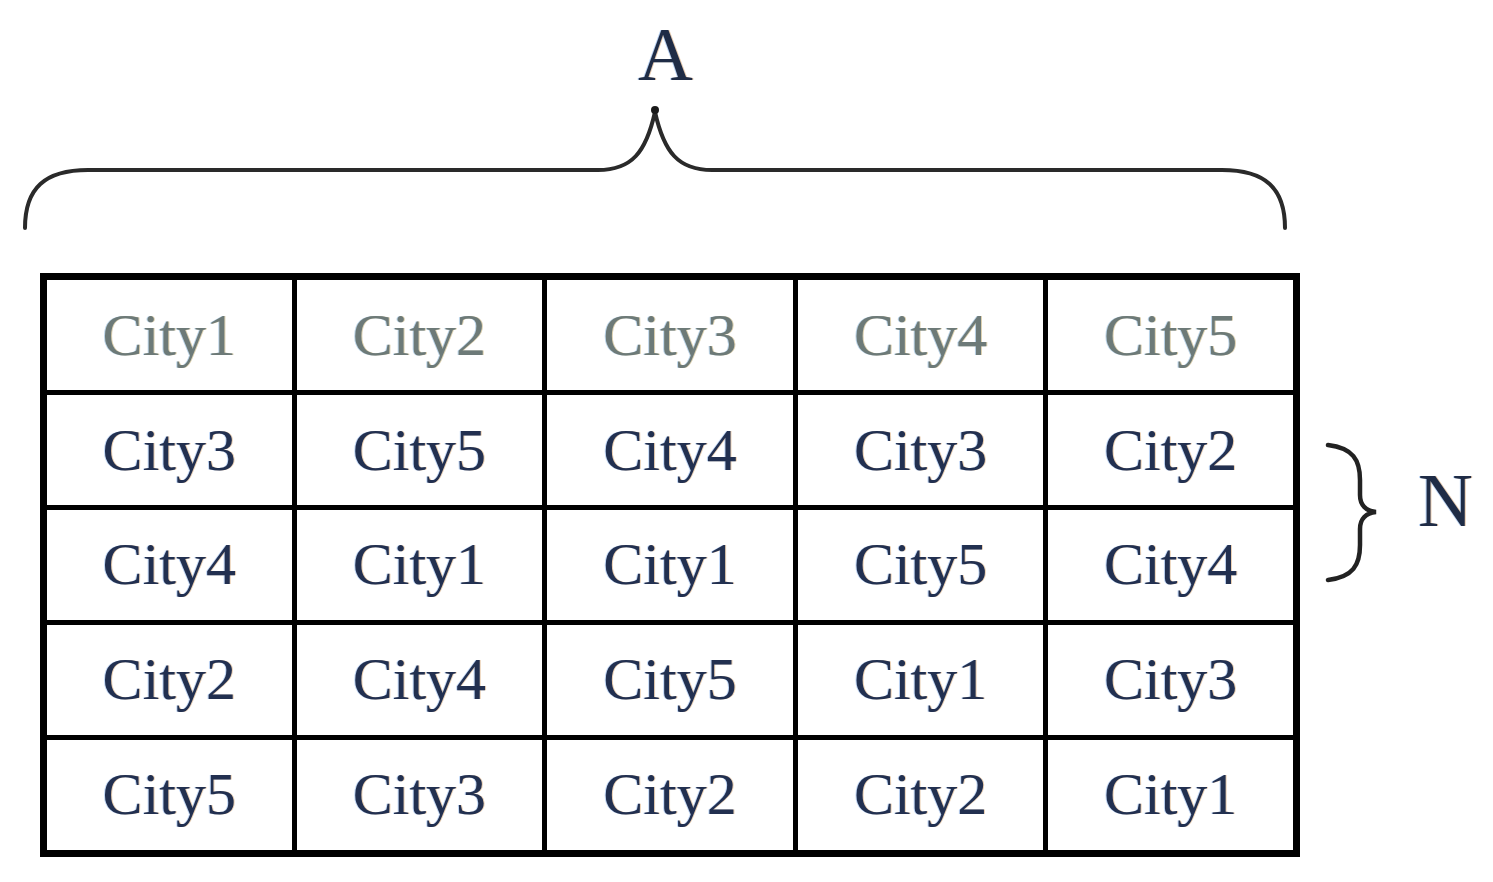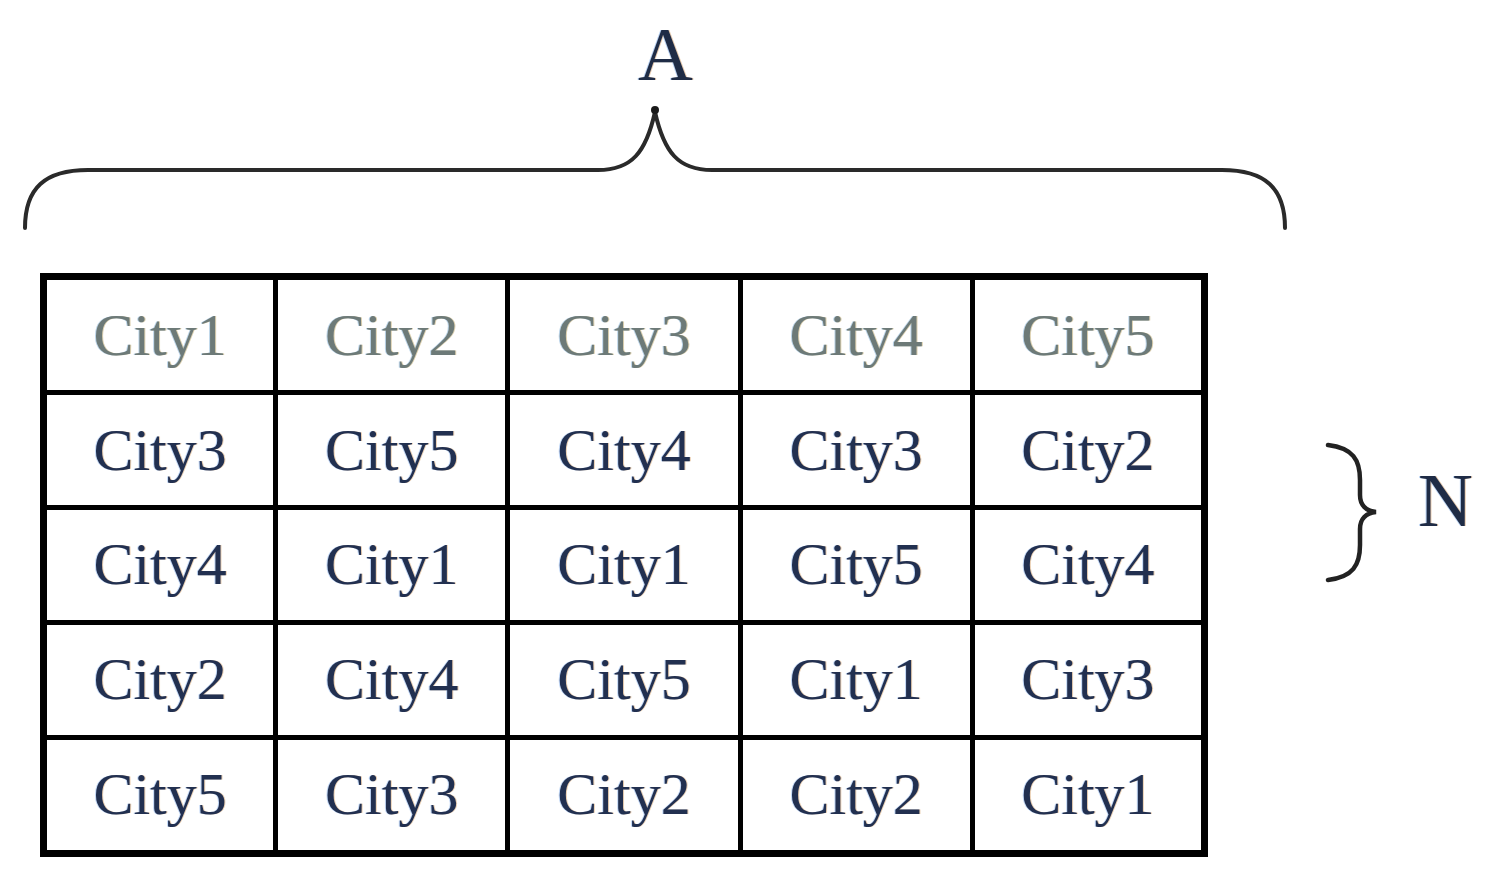--- a/index.html
+++ b/index.html
@@ -31,21 +31,21 @@
   .brace-svg {
     position: absolute;
   }
   #top-brace-svg { left: 20px; top: 100px; }
   #right-brace-svg { left: 1318px; top: 438px; }
 
   table.city-table {
     position: absolute;
     left: 40px;
     top: 273px;
-    width: 1168px;
+    width: 1260px;
     height: 584px;
     border-collapse: collapse;
     table-layout: fixed;
     border: 7px solid #000000;
   }
   table.city-table td {
     border: 5px solid #000000;
     text-align: center;
     vertical-align: middle;
     font-family: "Liberation Serif", serif;

